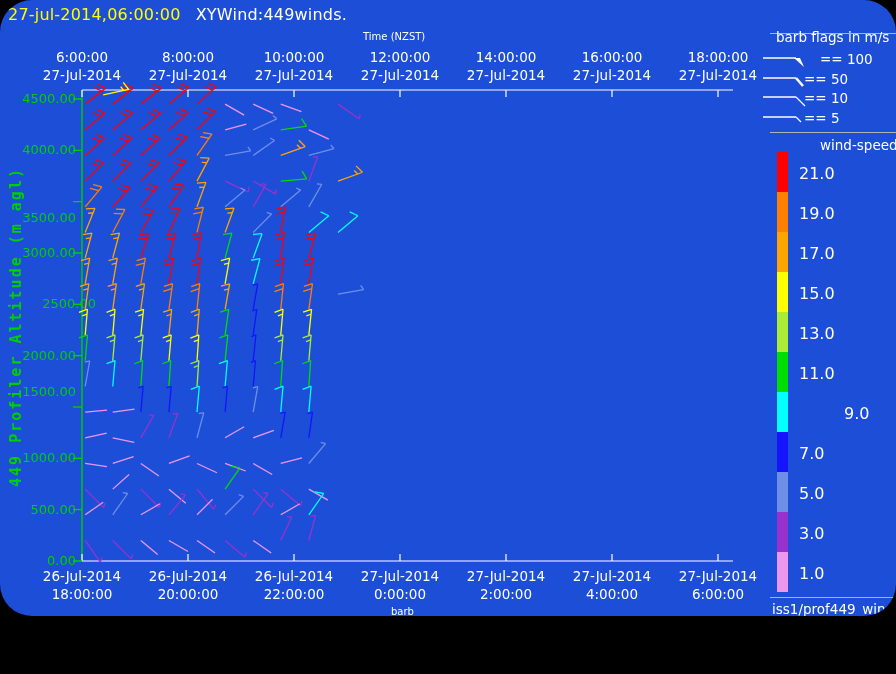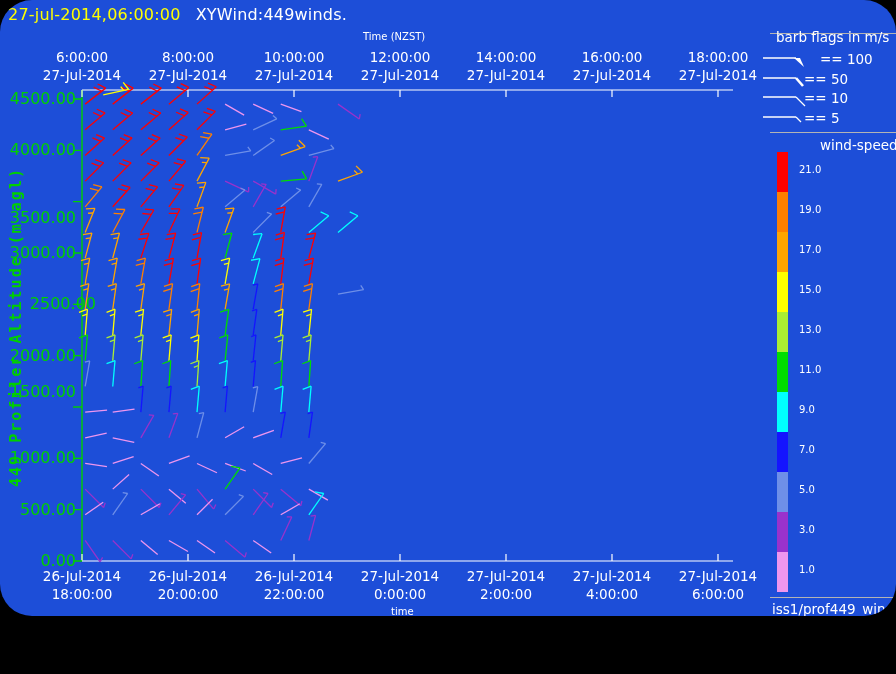--- a/index.html
+++ b/index.html
@@ -4,30 +4,30 @@
 <style>
   html,body{margin:0;padding:0;background:#000;}
   #screen{position:relative;width:896px;height:616px;background:#1d4ed8;overflow:hidden;
           font-family:"DejaVu Sans",sans-serif;border-radius:32px;}
   .abs{position:absolute;}
   .titlebar-ts{color:#ffff00;font-size:16px;letter-spacing:0.2px;}
   .titlebar-name{color:#ffffff;font-size:16px;letter-spacing:0.2px;}
   .xtick{position:absolute;width:110px;text-align:center;color:#fff;
          font-size:13.5px;line-height:18px;white-space:nowrap;}
   .ytick{position:absolute;width:76px;text-align:right;color:#00d000;
-         font-size:16px;line-height:15px;white-space:nowrap;}
+         font-size:13px;line-height:15px;white-space:nowrap;}
   .axis-label{color:#fff;font-size:10px;white-space:nowrap;}
   .y-axis-title{color:#00d000;font-family:"DejaVu Sans Mono",monospace;
                 font-size:15px;font-weight:bold;letter-spacing:2px;white-space:nowrap;
                 transform:rotate(-90deg);transform-origin:center center;}
   .rule{position:absolute;height:1px;background:#b4b4b4;}
   .legend-title{color:#fff;font-size:13.5px;white-space:nowrap;}
   .legend-item-label{position:absolute;color:#fff;font-size:13.5px;white-space:nowrap;}
   .cbar-swatch{position:absolute;width:11px;height:40px;}
-  .cbar-label{position:absolute;color:#fff;font-size:10px;white-space:nowrap;}
+  .cbar-label{position:absolute;color:#fff;font-size:16px;white-space:nowrap;}
   .source-path{color:#fff;font-size:13.5px;white-space:nowrap;}
   .quality-box{position:absolute;background:#fff;color:#000;font-size:15px;
                letter-spacing:0.8px;padding:2px 6px 3px 4px;white-space:nowrap;}
   svg{position:absolute;left:0;top:0;}
 </style>
 </head>
 <body>
 
 <div id="screen">
 
@@ -104,21 +104,21 @@
       <div class="ytick" style="left: 0px; top: 210px;">3500.00</div>
       <div class="ytick" style="left: 0px; top: 245px;">3000.00</div>
       <div class="ytick" style="left: 0px; top: 296.333px; padding-left: 20px;">2500.00</div>
       <div class="ytick" style="left: 0px; top: 347.667px;">2000.00</div>
       <div class="ytick" style="left: 0px; top: 384px;">1500.00</div>
       <div class="ytick" style="left: 0px; top: 450.333px;">1000.00</div>
       <div class="ytick" style="left: 0px; top: 501.667px;">500.00</div>
       <div class="ytick" style="left: 0px; top: 553px;">0.00</div>
     </div>
 
-  <div class="abs axis-label" style="left:391px;top:606px;">time</div>
+  <div class="abs axis-label" style="left:391px;top:606px;">barb</div>
 
   <div class="abs y-axis-title" style="left:-160px;top:318px;width:352px;text-align:center;">449 Profiler Altitude (m agl)</div>
 
   <svg id="plot-svg" width="896" height="674">
       <line x1="82" y1="90" x2="733" y2="90" stroke="#ffffff" stroke-width="1.2"></line>
       <line x1="82" y1="561" x2="733" y2="561" stroke="#ffffff" stroke-width="1.2"></line>
       <line x1="82" y1="90" x2="82" y2="561" stroke="#00d000" stroke-width="1.4"></line>
       <line x1="82" y1="90" x2="82" y2="97" stroke="#ffffff" stroke-width="1.2"></line>
       <line x1="188" y1="90" x2="188" y2="97" stroke="#ffffff" stroke-width="1.2"></line>
       <line x1="294" y1="90" x2="294" y2="97" stroke="#ffffff" stroke-width="1.2"></line>
@@ -552,21 +552,21 @@
       <div class="cbar-label" style="left: 799px; top: 204px;">19.0</div>
       <div class="cbar-swatch" style="left: 777px; top: 232px; background: rgb(255, 165, 0);"></div>
       <div class="cbar-label" style="left: 799px; top: 244px;">17.0</div>
       <div class="cbar-swatch" style="left: 777px; top: 272px; background: rgb(255, 255, 0);"></div>
       <div class="cbar-label" style="left: 799px; top: 284px;">15.0</div>
       <div class="cbar-swatch" style="left: 777px; top: 312px; background: rgb(170, 238, 51);"></div>
       <div class="cbar-label" style="left: 799px; top: 324px;">13.0</div>
       <div class="cbar-swatch" style="left: 777px; top: 352px; background: rgb(0, 221, 0);"></div>
       <div class="cbar-label" style="left: 799px; top: 364px;">11.0</div>
       <div class="cbar-swatch" style="left: 777px; top: 392px; background: rgb(0, 255, 255);"></div>
-      <div class="cbar-label" style="left: 799px; top: 404px; text-align: right;">9.0</div>
+      <div class="cbar-label" style="left: 844px; top: 404px; text-align: right;">9.0</div>
       <div class="cbar-swatch" style="left: 777px; top: 432px; background: rgb(20, 20, 255);"></div>
       <div class="cbar-label" style="left: 799px; top: 444px;">7.0</div>
       <div class="cbar-swatch" style="left: 777px; top: 472px; background: rgb(110, 143, 232);"></div>
       <div class="cbar-label" style="left: 799px; top: 484px;">5.0</div>
       <div class="cbar-swatch" style="left: 777px; top: 512px; background: rgb(153, 50, 204);"></div>
       <div class="cbar-label" style="left: 799px; top: 524px;">3.0</div>
       <div class="cbar-swatch" style="left: 777px; top: 552px; background: rgb(238, 150, 238);"></div>
       <div class="cbar-label" style="left: 799px; top: 564px;">1.0</div>
     </div>
 

